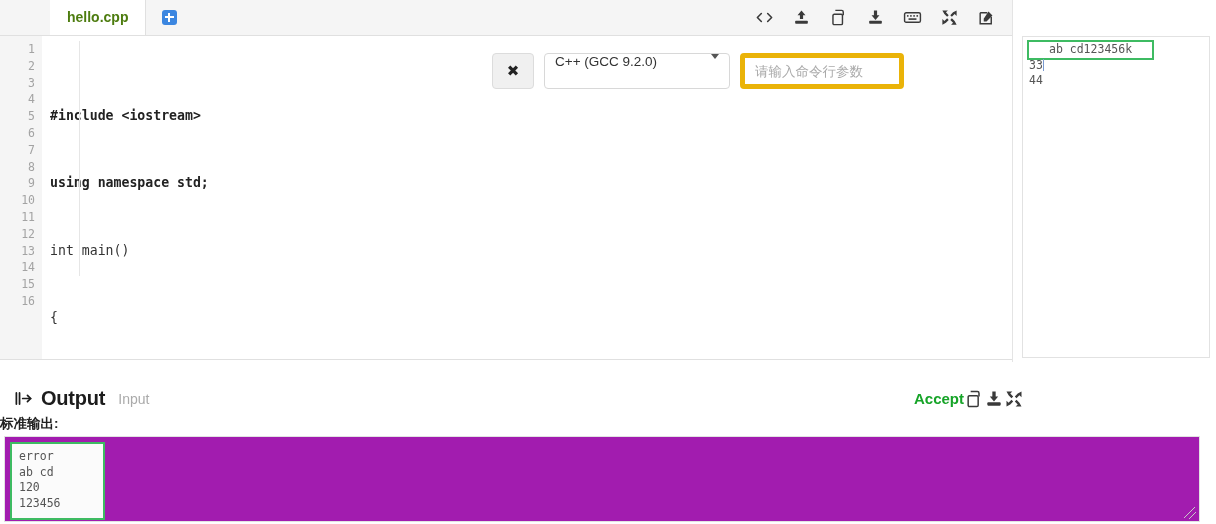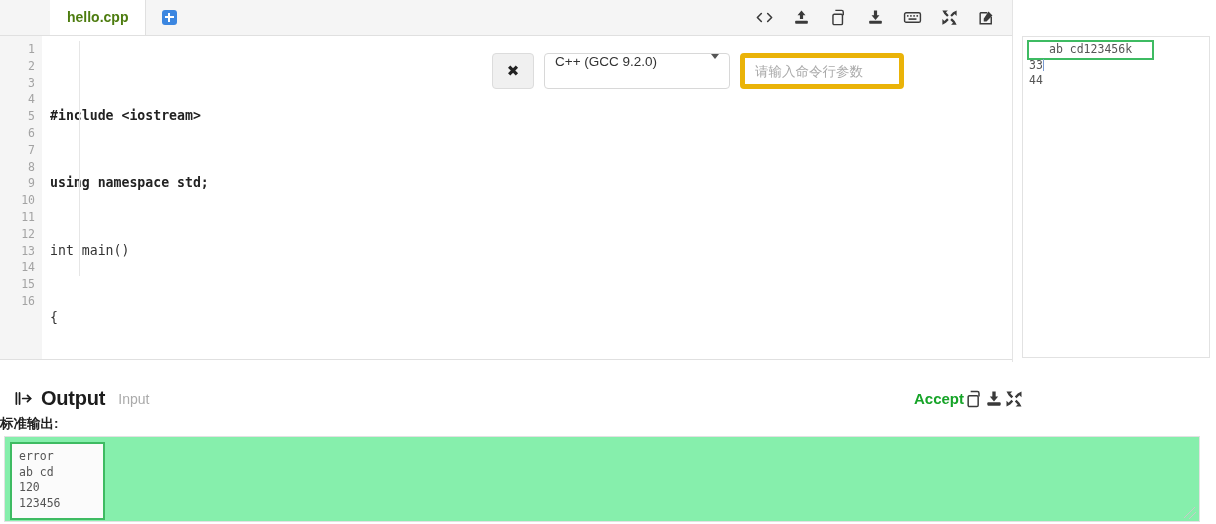--- a/index.html
+++ b/index.html
@@ -146,21 +146,21 @@
   .accept-link { color:#16a428; font-size:15px; font-weight:bold; cursor:pointer; }
   .out-actions .ico { width:20px; height:20px; display:block; cursor:pointer; }
   .out-actions .ico svg { display:block; width:20px; height:20px; }
 
   .out-body { position:absolute; left:0; top:411px; width:1216px; height:113px; background:#fff; }
   .out-label {
     position:absolute; left:0; top:4px; font-size:13.5px; font-weight:bold; color:#222;
   }
   .out-textarea {
     position:absolute; left:4px; top:25px; width:1196px; height:86px;
-    border:1px solid #e2e2e2; background:#86efac; overflow:hidden;
+    border:1px solid #e2e2e2; background:#a21caf; overflow:hidden;
   }
   .out-hl {
     position:absolute; left:5px; top:5px; width:95px; height:78px;
     border:2.5px solid #3ebb62; background:#fbfbfb;
     font-family:"DejaVu Sans Mono", monospace; font-size:11.5px; line-height:15.5px;
     color:#555; padding:5px 0 0 7px;
   }
   .resize-grip {
     position:absolute; right:3px; bottom:2px; width:12px; height:12px;
     background:

